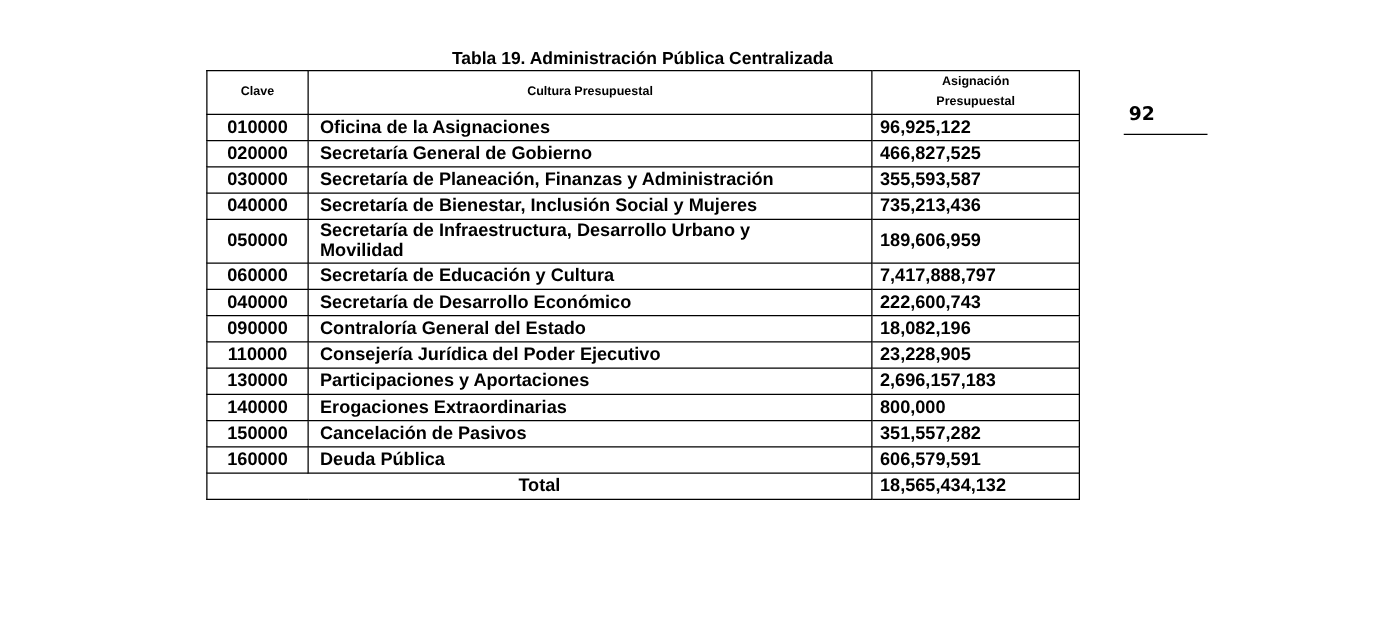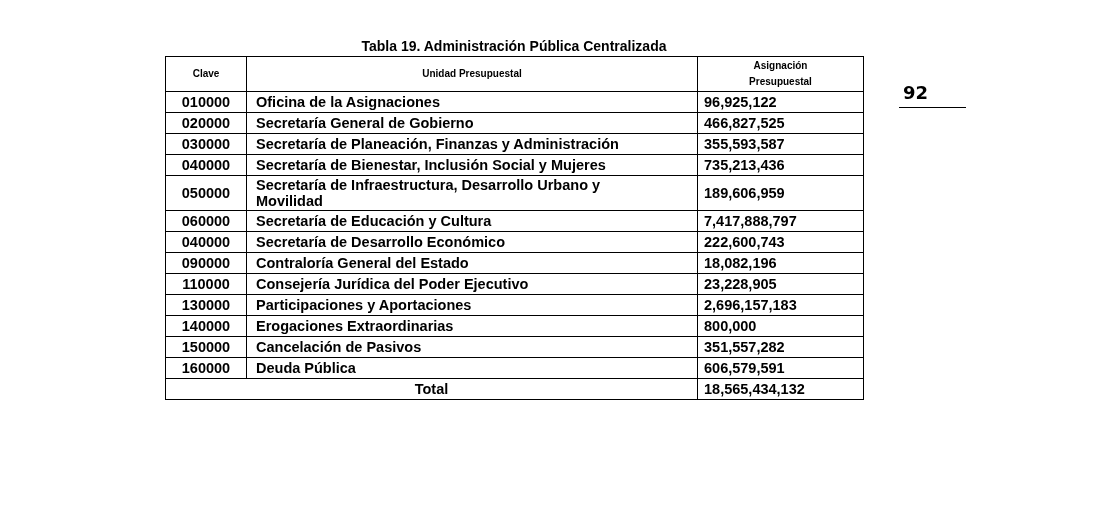--- a/index.html
+++ b/index.html
@@ -79,21 +79,21 @@
     tr.total-row td {
       height: 20px;
     }
     td.total-label {
       text-align: center;
     }
     .page-number {
       position: absolute;
       left: 903px;
       top: 82px;
-      font-size: 18px;
+      font-size: 15px;
       font-weight: bold;
       font-family: "DejaVu Sans", sans-serif;
     }
     .page-rule {
       position: absolute;
       left: 899px;
       top: 107px;
       width: 67px;
       height: 0;
       border-top: 1.5px solid #000000;
@@ -106,21 +106,21 @@
 
 <table class="budget">
   <colgroup>
     <col class="c1">
     <col class="c2">
     <col class="c3">
   </colgroup>
   <thead>
     <tr>
       <th>Clave</th>
-      <th>Unidad Presupuestal</th>
+      <th>Cultura Presupuestal</th>
       <th class="amount-head">
         <span>Asignación</span><br>
         <span>Presupuestal</span>
       </th>
     </tr>
   </thead>
   <tbody>
     <tr>
       <td class="clave">010000</td>
       <td class="unidad">Oficina de la Asignaciones</td>

